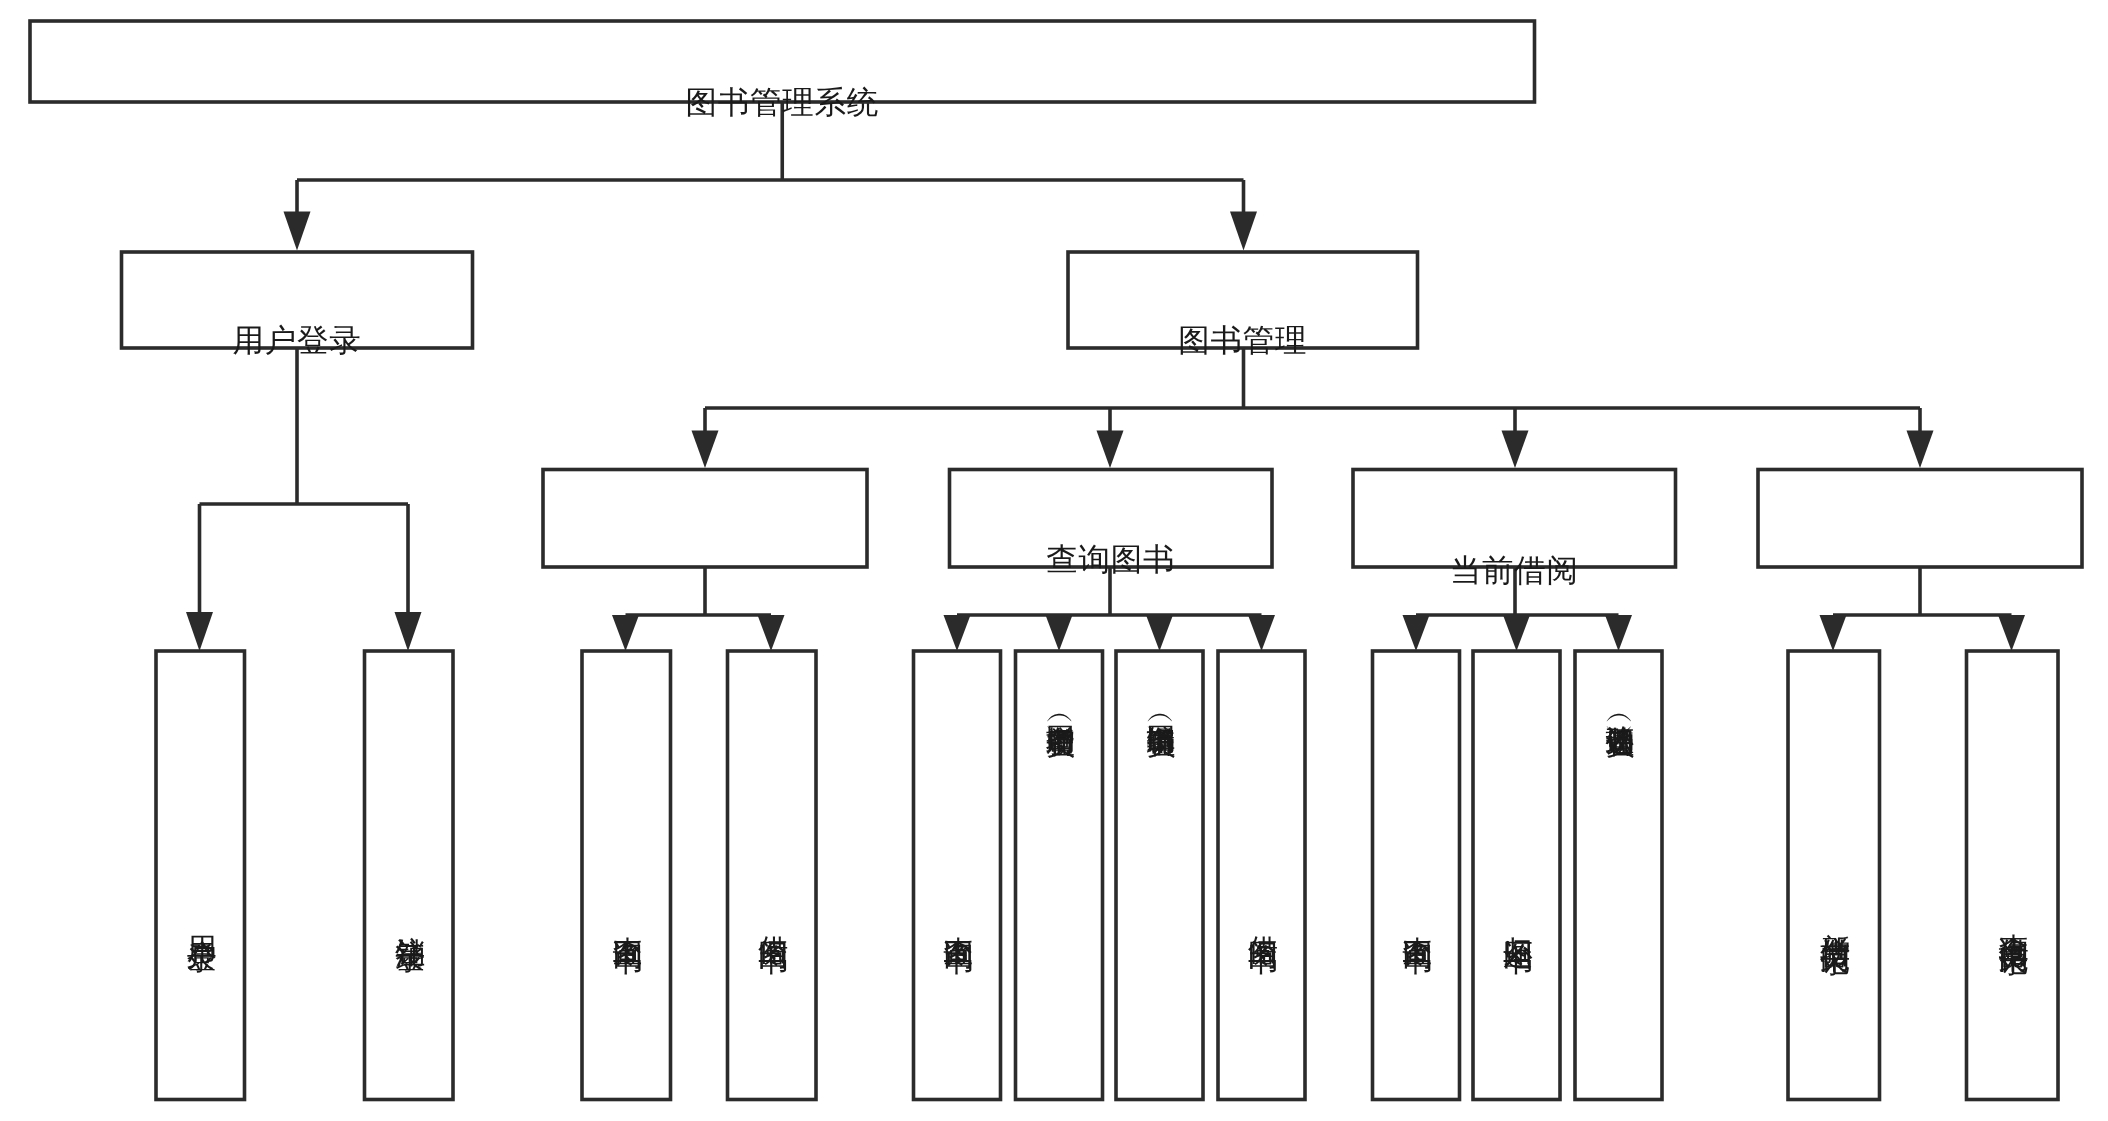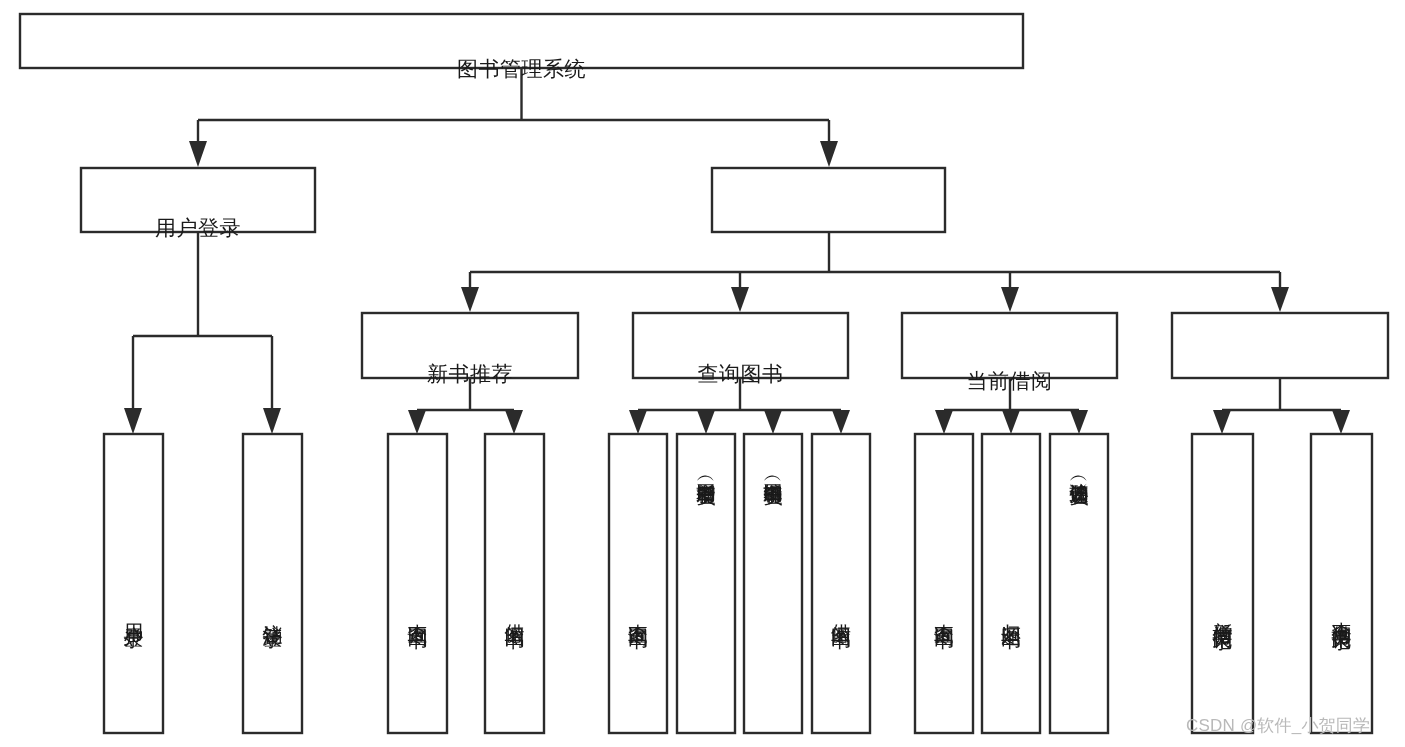--- a/index.html
+++ b/index.html
@@ -187,22 +187,22 @@
     <rect class="node-box" x="982" y="434" width="58" height="299"></rect>
     <rect class="node-box" x="1050" y="434" width="58" height="299"></rect>
 
     <rect class="node-box" x="1192" y="434" width="61" height="299"></rect>
     <rect class="node-box" x="1311" y="434" width="61" height="299"></rect>
   </svg>
 
   <div class="node-label horizontal" style="left:20px; top:14px; width:1003px; height:54px;">图书管理系统</div>
 
   <div class="node-label horizontal" style="left:81px; top:168px; width:234px; height:64px;">用户登录</div>
-
-  <div class="node-label horizontal" style="left:362px; top:313px; width:216px; height:65px;">新书推荐</div>
+  <div class="node-label horizontal" style="left:712px; top:168px; width:233px; height:64px;">图书管理</div>
+
   <div class="node-label horizontal" style="left:633px; top:313px; width:215px; height:65px;">查询图书</div>
   <div class="node-label horizontal" style="left:902px; top:313px; width:215px; height:80px;">当前借阅</div>
 
   <div class="node-label vertical" style="left:104px; top:434px; width:59px; height:299px;">用户登录</div>
   <div class="node-label vertical" style="left:243px; top:434px; width:59px; height:299px;">注销登录</div>
 
   <div class="node-label vertical" style="left:388px; top:434px; width:59px; height:299px;">查询图书</div>
   <div class="node-label vertical" style="left:485px; top:434px; width:59px; height:299px;">借阅图书</div>
 
   <div class="node-label vertical" style="left:609px; top:434px; width:58px; height:299px;">查询图书</div>
@@ -210,14 +210,13 @@
   <div class="node-label vertical tight" style="left:744px; top:440px; width:58px; height:293px; justify-content:flex-start;">编辑图书（管理员）</div>
   <div class="node-label vertical" style="left:812px; top:434px; width:58px; height:299px;">借阅图书</div>
 
   <div class="node-label vertical" style="left:915px; top:434px; width:58px; height:299px;">查询图书</div>
   <div class="node-label vertical" style="left:982px; top:434px; width:58px; height:299px;">归还图书</div>
   <div class="node-label vertical tight" style="left:1050px; top:440px; width:58px; height:293px; justify-content:flex-start;">确认归还（管理员）</div>
 
   <div class="node-label vertical" style="left:1192px; top:434px; width:61px; height:299px;">新增借阅记录</div>
   <div class="node-label vertical" style="left:1311px; top:434px; width:61px; height:299px;">查询借阅记录</div>
 
-  <div class="watermark">CSDN @软件_小贺同学</div>
 </div>
 
 </body></html>

